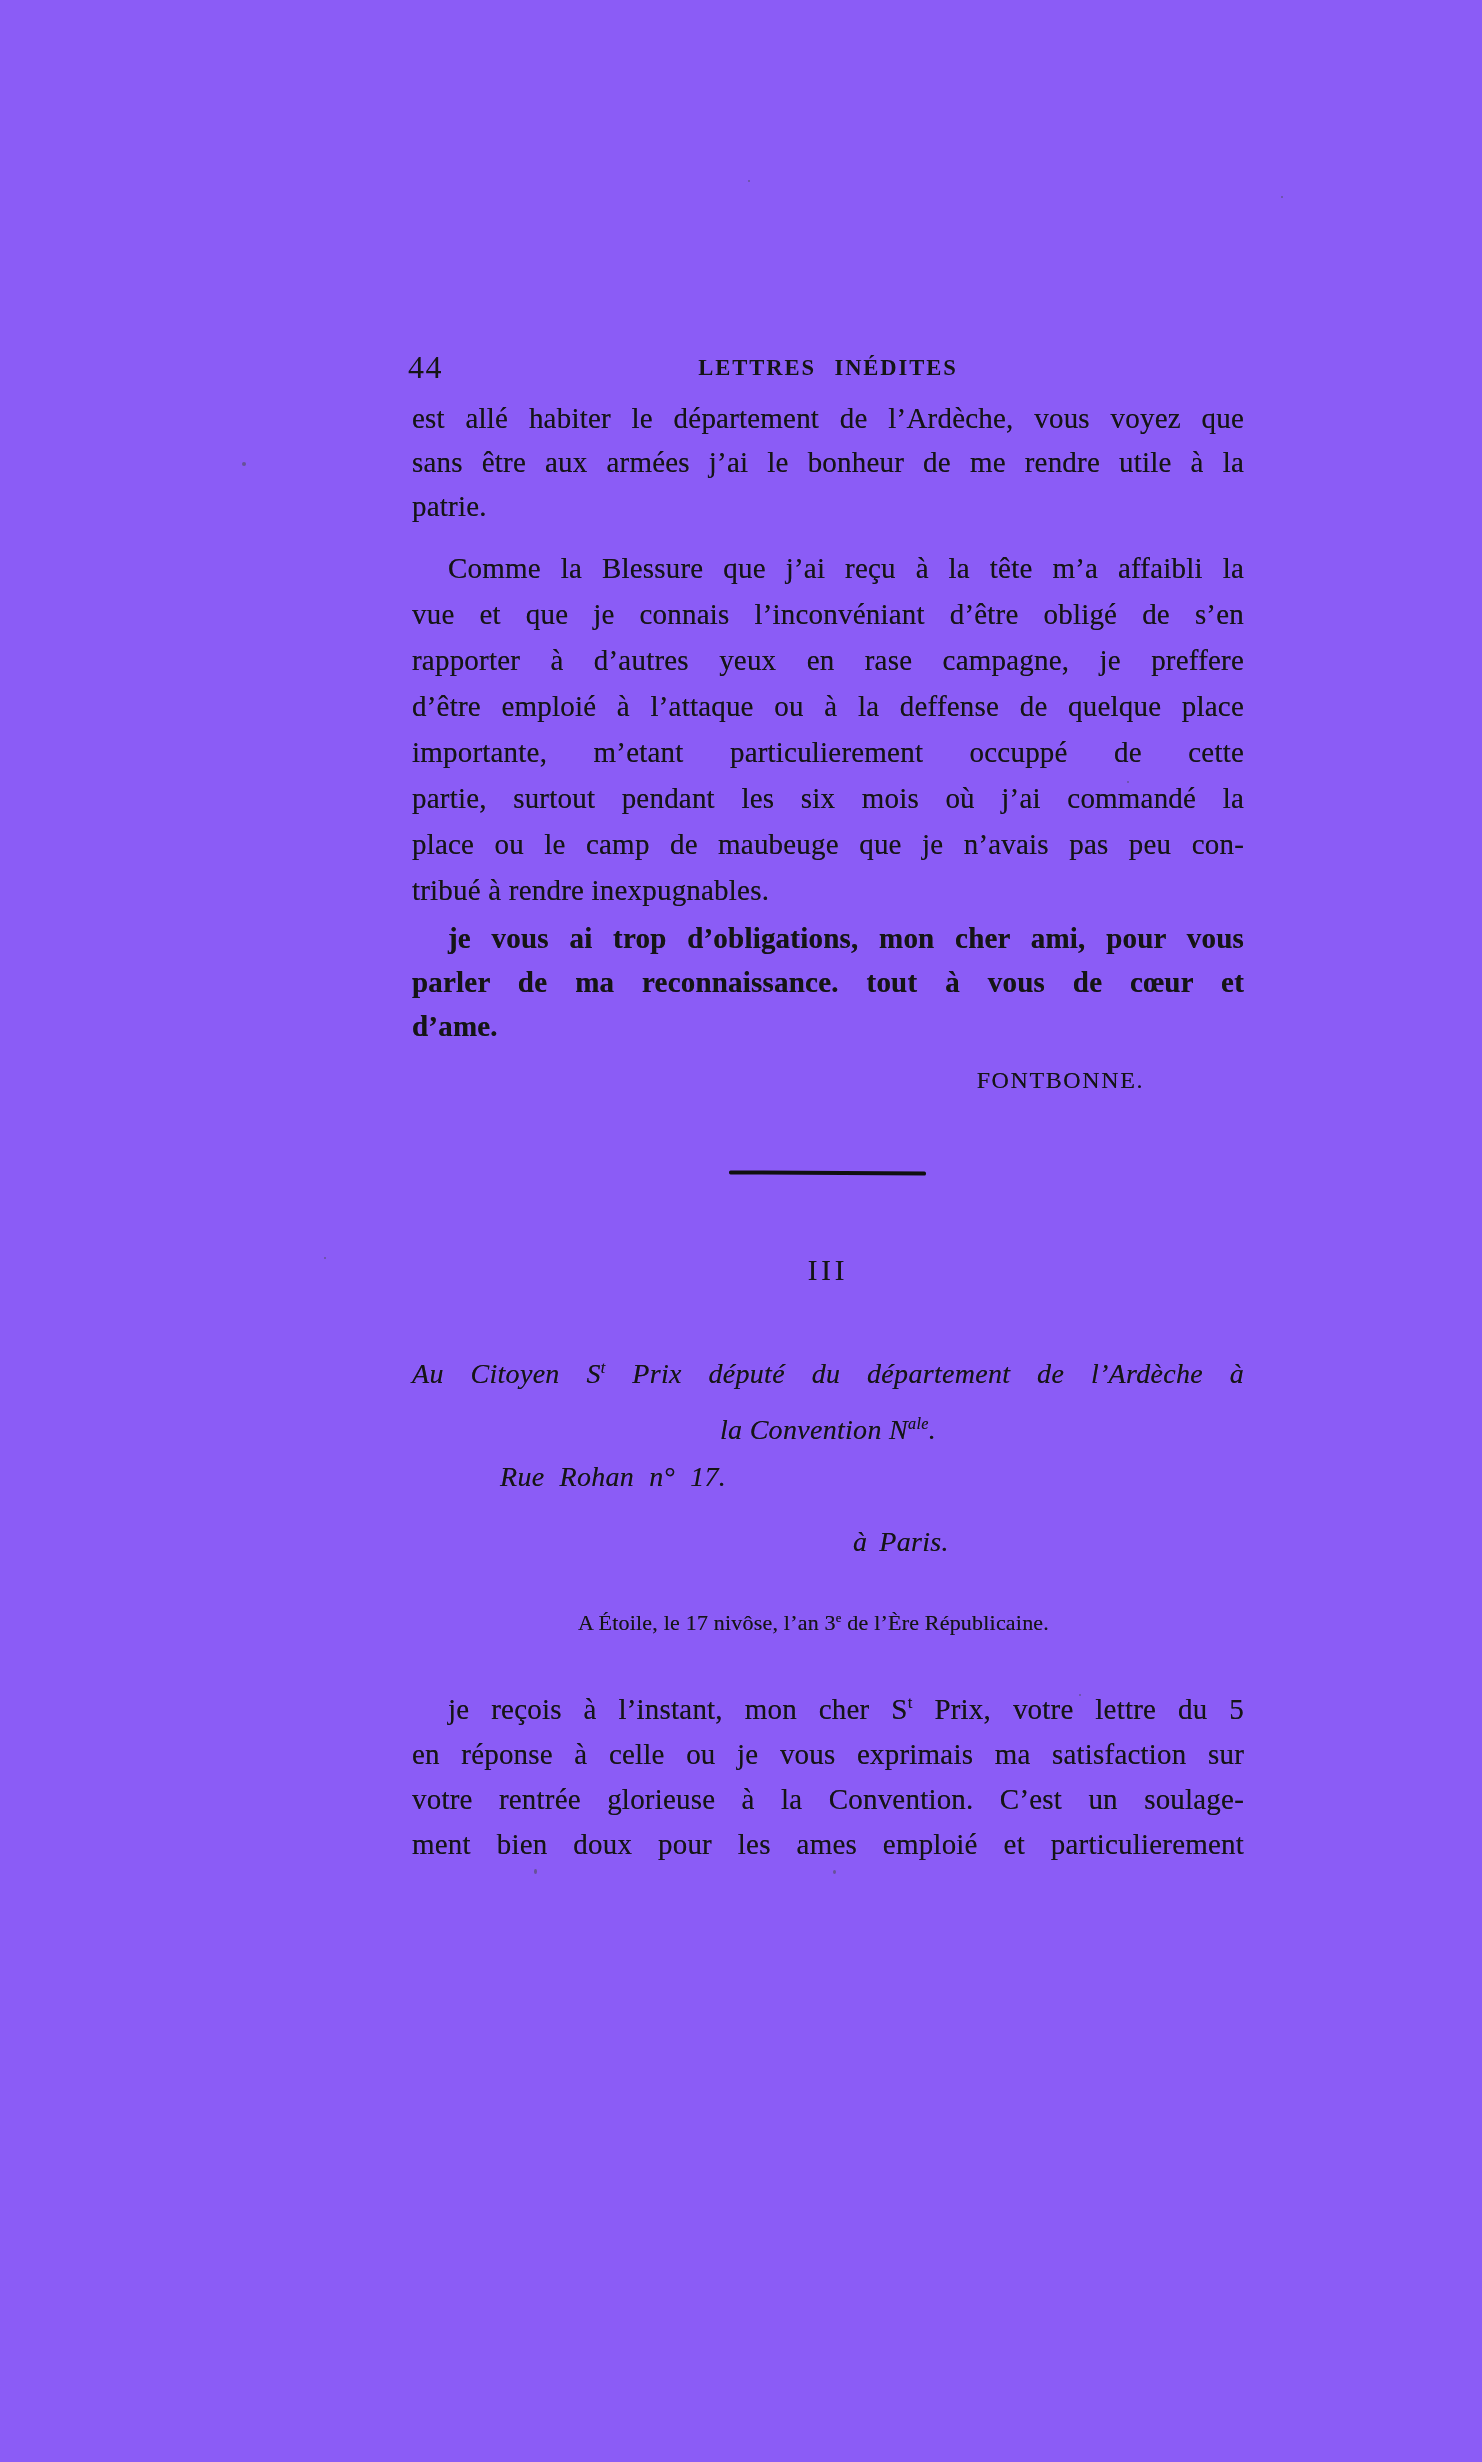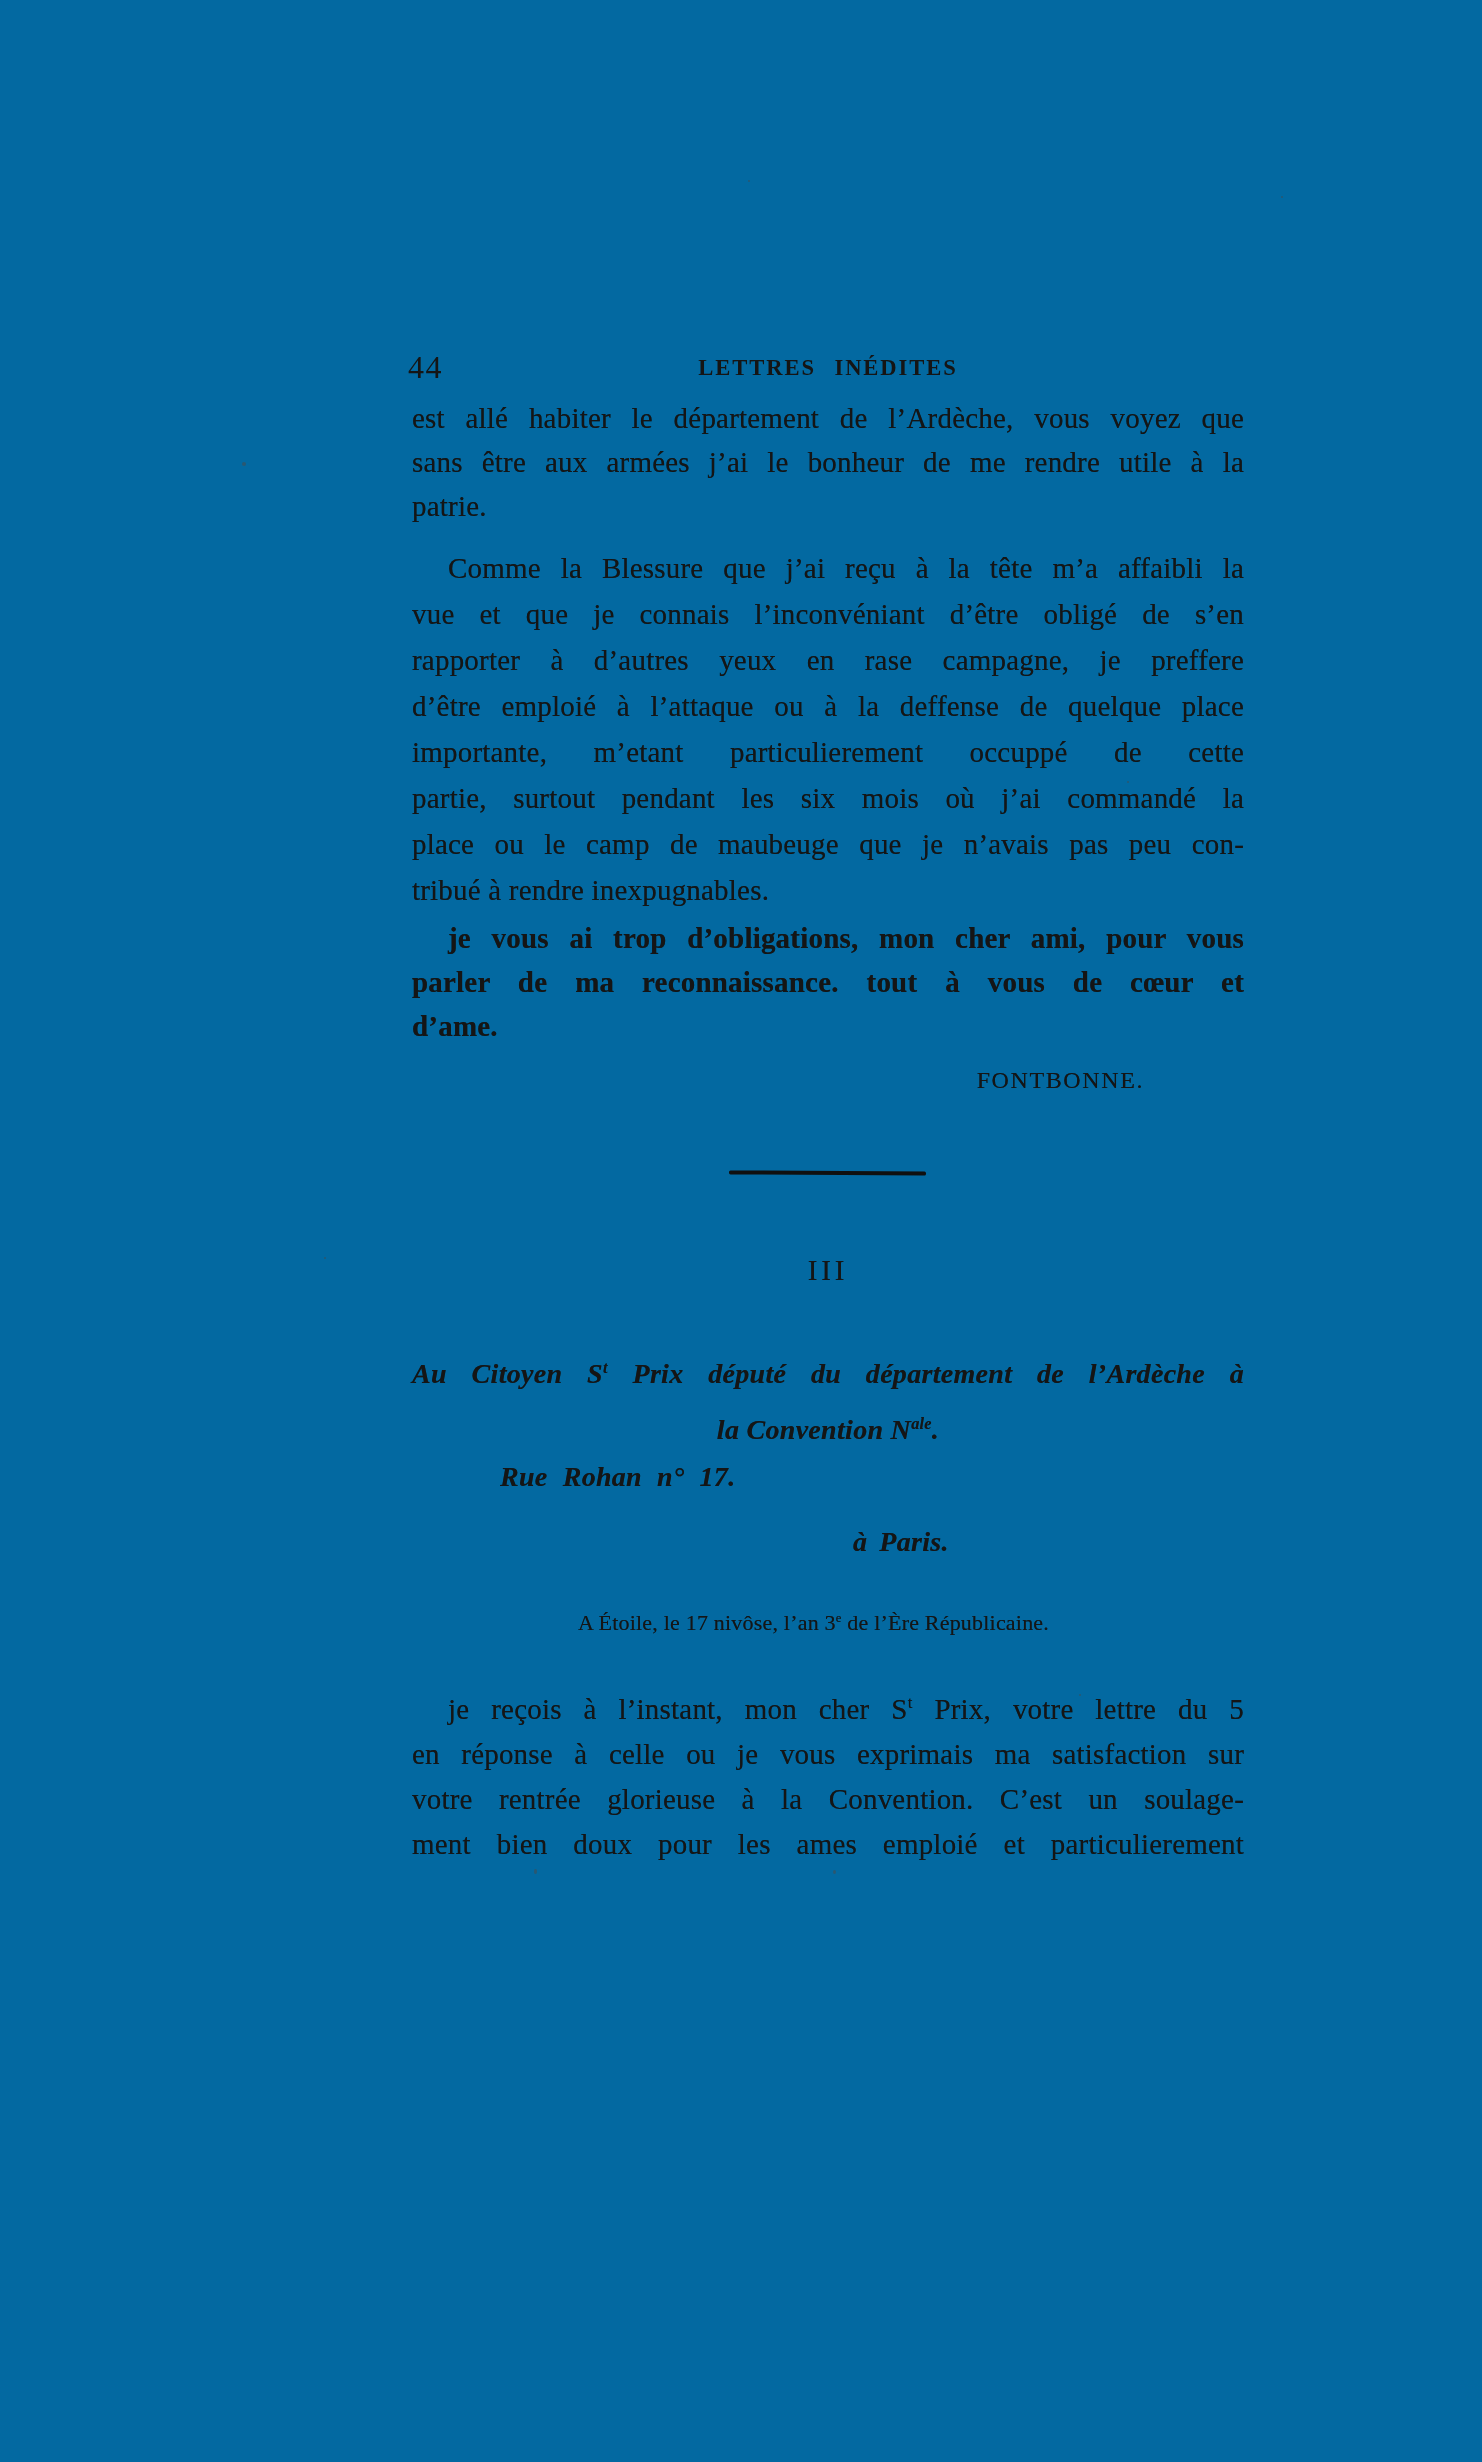--- a/index.html
+++ b/index.html
@@ -1,21 +1,21 @@
 <!DOCTYPE html>
 <html style="font-size:12.4px"><head>
 <meta charset="utf-8">
 <style>
   html, body { margin: 0; padding: 0; background: #e8e8e8; }
   #page {
     position: relative;
     width: 1483px;
     height: 2462px;
     margin: 0 auto;
-    background: #0369a1;
+    background: #8b5cf6;
     color: #151515;
     font-family: "Liberation Serif", "DejaVu Serif", serif;
     overflow: hidden;
   }
   .abs { position: absolute; }
   .col { left: 412px; width: 832px; }
 
   
   #page-number {
     left: 408px; top: 349px;
@@ -64,21 +64,20 @@
     text-align: center;
     font-size: 29px; letter-spacing: 3.9px;
     text-shadow: 0 0 0.5px rgba(10,10,10,0.55);
   }
 
   .italic-line {
     font-style: italic;
     font-size: 28px;
     letter-spacing: 0.3px;
     text-shadow: 0 0 0.4px rgba(10,10,10,0.5);
-    font-weight: bold;
   }
   #address-block { top: 1346px; line-height: 56px; }
   #address-line-1 { text-align: justify; text-align-last: justify; }
   #address-line-2 { text-align: center; }
   #address-street { left: 500px; top: 1461px; word-spacing: 7.8px; }
   #address-city   { left: 853px; top: 1526px; word-spacing: 4.7px; }
 
   #dateline {
     left: 578px; top: 1610px;
     font-size: 22px;

